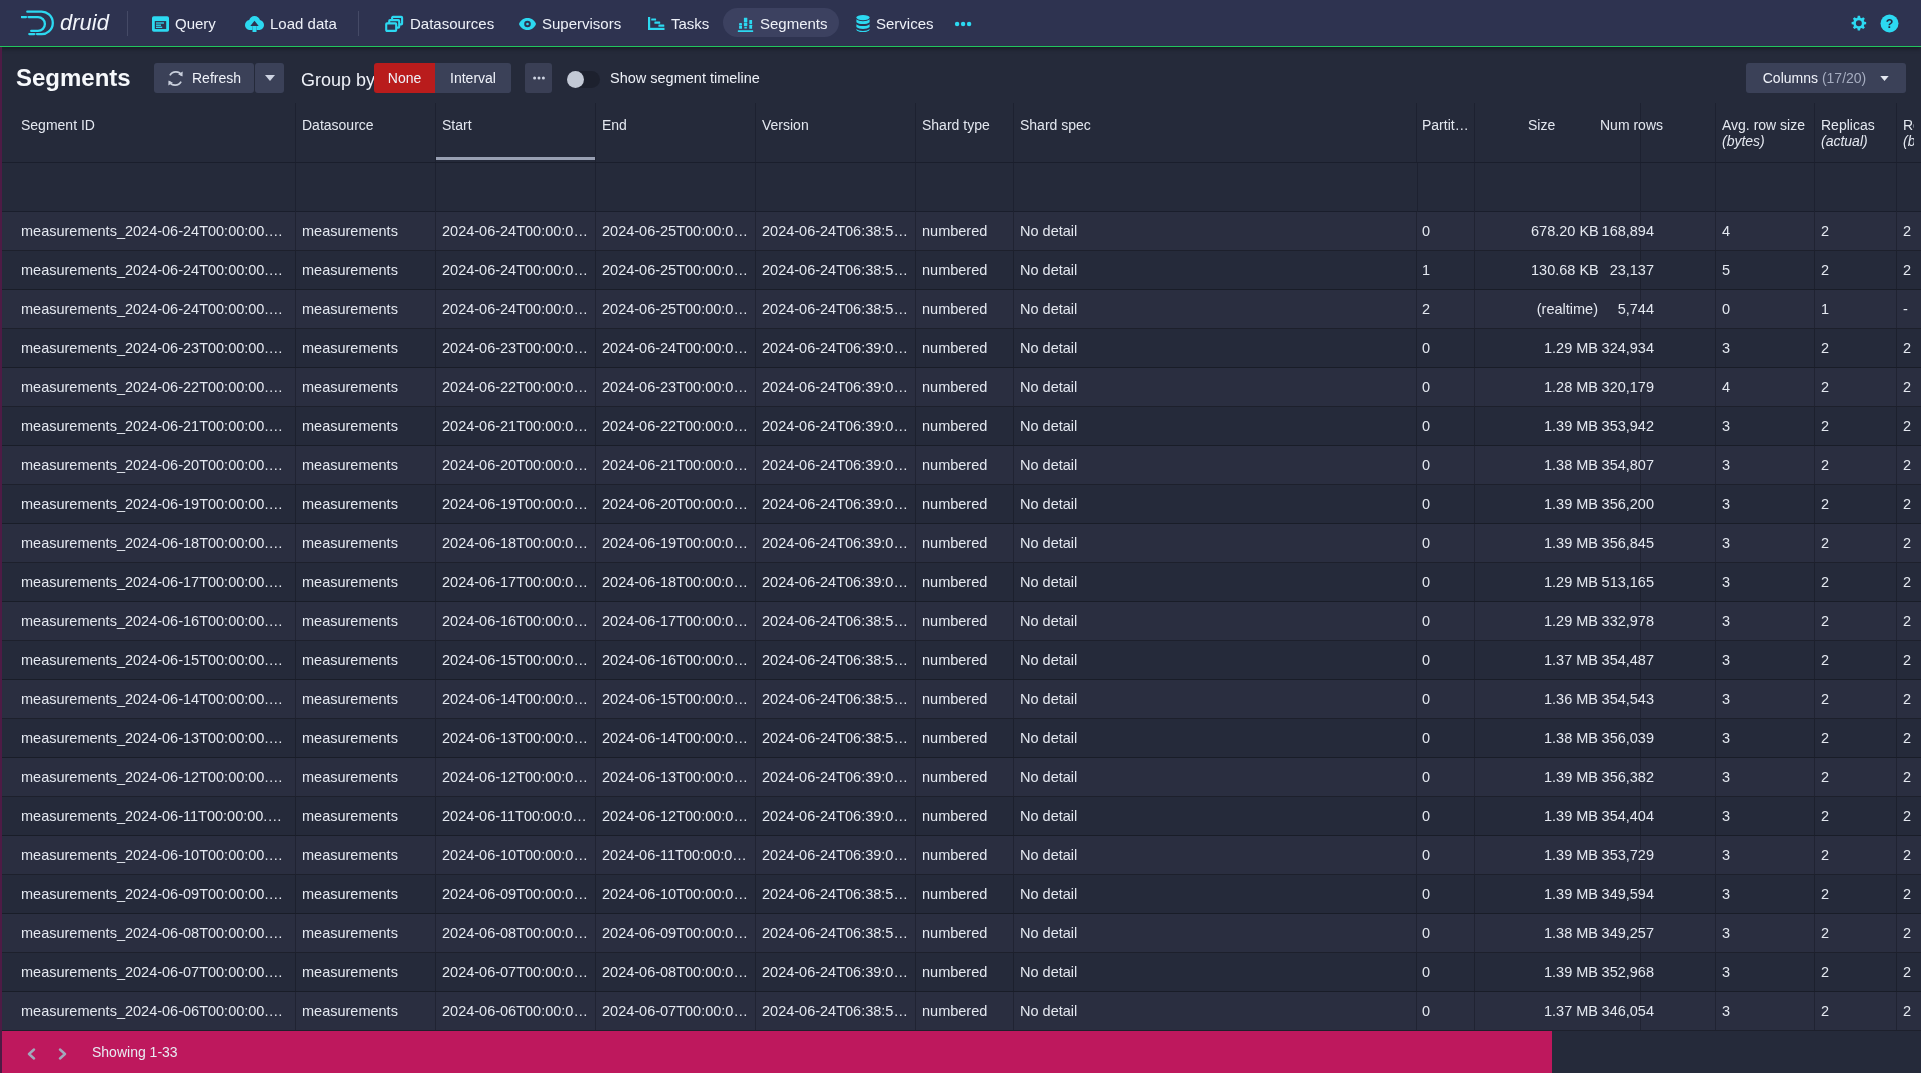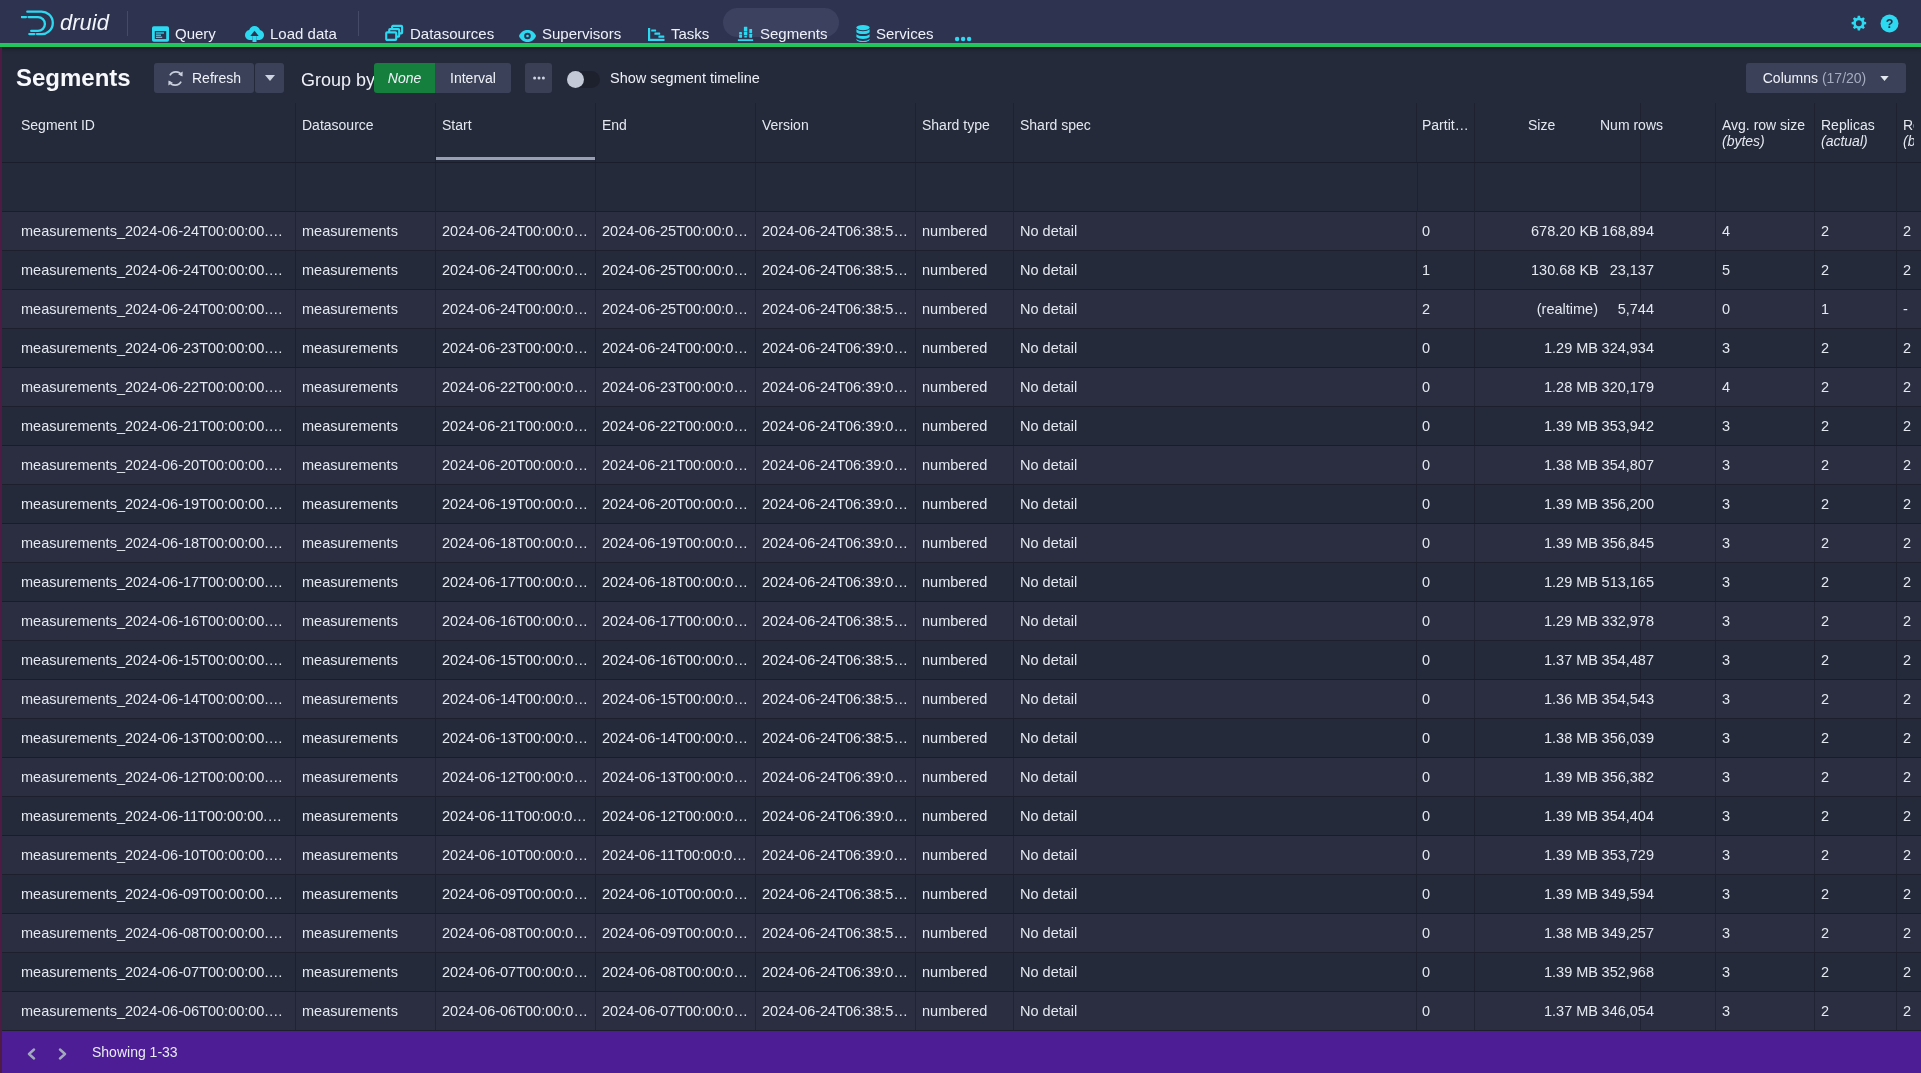--- a/index.html
+++ b/index.html
@@ -1,24 +1,24 @@
 <!DOCTYPE html>
 <html><head>
 <meta charset="utf-8">
 <style>
 * { margin:0; padding:0; box-sizing:border-box; }
 html,body { width:1921px; height:1073px; overflow:hidden; background:#252a3a;
   font-family:"Liberation Sans", sans-serif; }
 .nav { position:absolute; left:0; top:0; width:1921px; height:47px; background:#2e3350;
-  border-bottom:4px solid #22c55e; box-shadow:0 2px 4px rgba(0,0,0,0.35); z-index:4; }
+  border-bottom:1px solid #22c55e; box-shadow:0 2px 4px rgba(0,0,0,0.35); z-index:4; }
 .purple { position:absolute; left:0; top:47px; width:2px; height:1026px; background:#4e1b45; z-index:5; }
 .logo-text { position:absolute; left:60px; top:10px; font-size:22px; font-style:italic;
   color:#f2f5fb; letter-spacing:0; }
 .navdiv { position:absolute; top:11px; width:1px; height:25px; background:#454a66; }
-.navbtn { position:absolute; top:5px; height:37px; display:flex; align-items:flex-end;
+.navbtn { position:absolute; top:5px; height:37px; display:flex; align-items:center;
   color:#eef1f8; font-size:15px; }
 .navbtn svg { margin-right:6px; }
 .navpill { position:absolute; left:723px; top:8px; width:116px; height:29px; border-radius:15px;
   background:#3c4160; }
 .toolbar-title { position:absolute; left:16px; top:64px; font-size:24px; font-weight:bold; color:#f7f9fc; }
 .btn { position:absolute; top:63px; height:30px; background:#3b4158; border-radius:3px;
   color:#f0f3fa; font-size:14px; display:flex; align-items:center; justify-content:center; }
 .lbl { position:absolute; top:70px; color:#eef1f8; font-size:18px; }
 .table { position:absolute; left:0; top:103px; width:1921px; }
 .th-row { position:relative; height:59px; }
@@ -42,21 +42,21 @@
 .c4 { left:596px; width:160px; }
 .c5 { left:756px; width:160px; }
 .c6 { left:916px; width:98px; }
 .c7 { left:1014px; width:403px; }
 .c8 { left:1417px; width:58px; padding-left:5px; }
 .c9 { left:1522px; width:119px; }
 .c10 { left:1594px; width:122px; }
 .c11 { left:1716px; width:99px; }
 .c12 { left:1815px; width:82px; }
 .c13 { left:1897px; width:17px; border-right:none; }
-.footer { position:absolute; left:0; top:1031px; width:1921px; height:42px; background:#4c1d95; }
+.footer { position:absolute; left:0; top:1031px; width:1552px; height:42px; background:#be185d; }
 .showing { position:absolute; left:92px; top:13px; font-size:14px; color:#e8ecf3; }
 </style>
 </head>
 <body>
 <div class="nav">
 
   <svg style="position:absolute;left:21px;top:9px" width="34" height="28" viewBox="0 0 34 28">
     <g fill="none" stroke="#2cd9f1" stroke-width="2.3" stroke-linecap="round">
       <path d="M6.3,2.7 H19 A11.3,11.3 0 1 1 19,25.1 H16"></path>
       <path d="M8.3,25.1 H13.4"></path>
@@ -173,21 +173,21 @@
     <path fill="#c9cfdc" d="M1.3 15.5 L1.6 10.6 L5.9 12.8 Z"></path>
   </svg>
   Refresh
 </div>
 <div class="btn" style="left:255px; width:29px;">
   <svg width="10" height="6" viewBox="0 0 10 6">
       <path fill="#ced4e2" d="M0 0 H10 L5 6 Z"></path>
     </svg>
 </div>
 <div class="lbl" style="left:301px">Group by</div>
-<div class="btn" style="left:374px; width:61px; background:#15803d; border-radius:3px 0 0 3px;font-style:italic;">None</div>
+<div class="btn" style="left:374px; width:61px; background:#b91c1c; border-radius:3px 0 0 3px;">None</div>
 <div class="btn" style="left:435px; width:76px; border-radius:0 3px 3px 0;text-align:center;">Interval</div>
 <div class="btn" style="left:525px; width:27px; background:#3a3f55;">
   <svg width="12" height="4" viewBox="0 0 12 4">
     <g fill="#ced4e2">
         <circle cx="1.6" cy="2" r="1.5"></circle>
         <circle cx="6" cy="2" r="1.5"></circle>
         <circle cx="10.4" cy="2" r="1.5"></circle>
       </g>
   </svg>
 </div>

